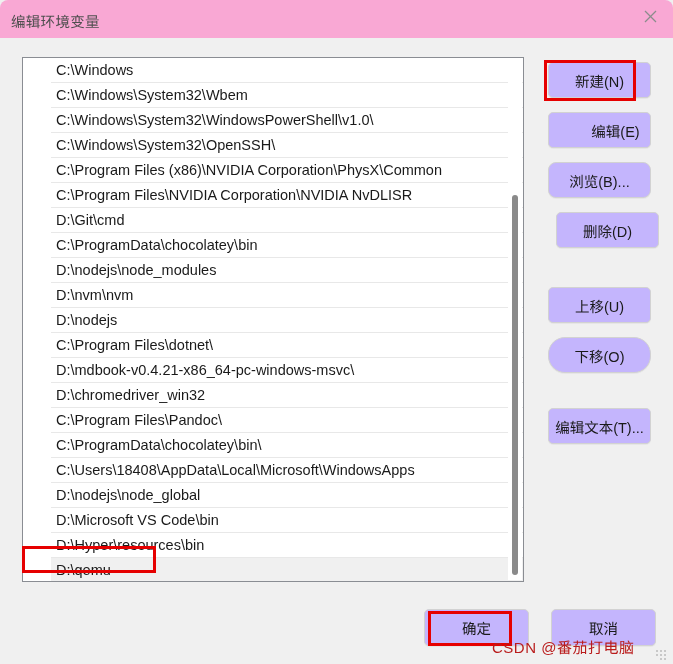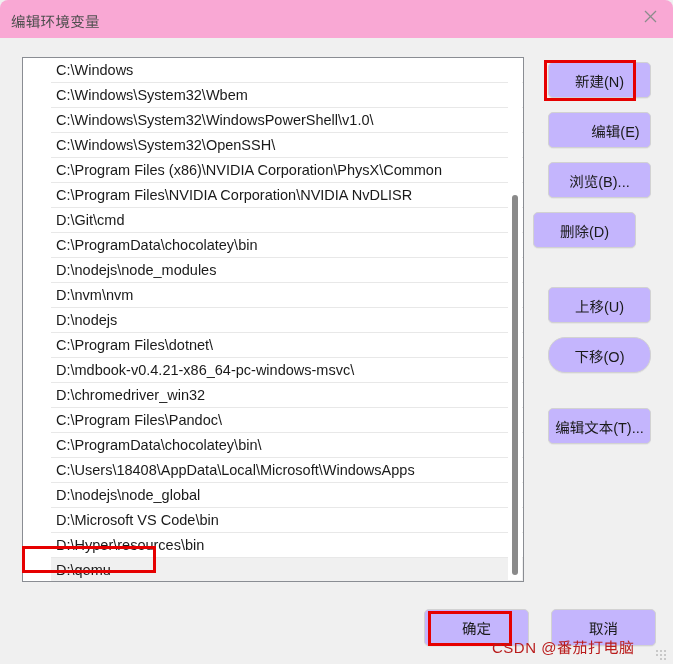--- a/index.html
+++ b/index.html
@@ -128,22 +128,22 @@
     display: flex;
     align-items: center;
     justify-content: center;
     box-sizing: border-box;
     white-space: nowrap;
     cursor: default;
     box-shadow: 0 1px 0 rgba(0,0,0,0.04);
   }
   #btn-new      { left: 548px; top: 62px; }
   #btn-edit     { left: 548px; top: 112px; padding-left: 32px; }
-  #btn-browse   { left: 548px; top: 162px; }
-  #btn-delete   { left: 533px; top: 212px; }
+  #btn-browse   { left: 548px; top: 162px; border-radius: 8px; }
+  #btn-delete   { left: 556px; top: 212px; }
   #btn-moveup   { left: 548px; top: 287px; }
   #btn-movedown { left: 548px; top: 337px; border-radius: 17px; }
   #btn-edittext { left: 548px; top: 408px; }
 
   
   #btn-ok     { left: 424px; top: 609px; width: 105px; height: 37px; }
   #btn-cancel { left: 551px; top: 609px; width: 105px; height: 37px; }
 
   
   .annot {

